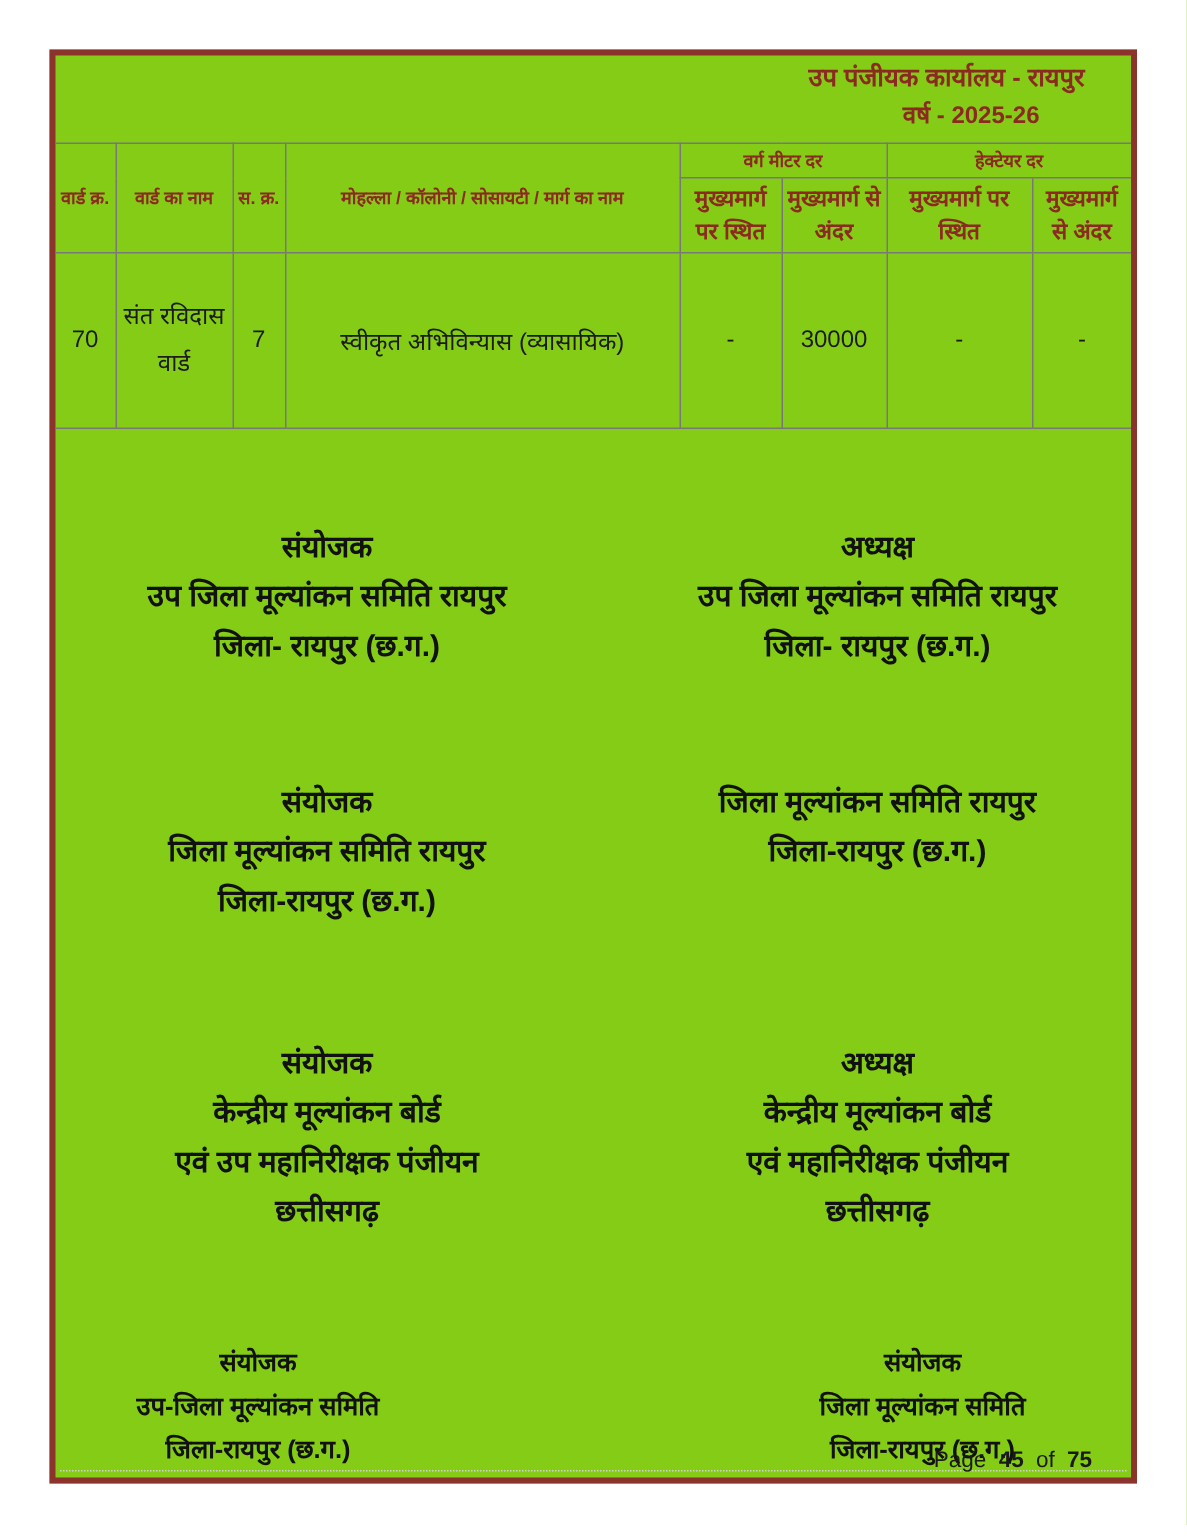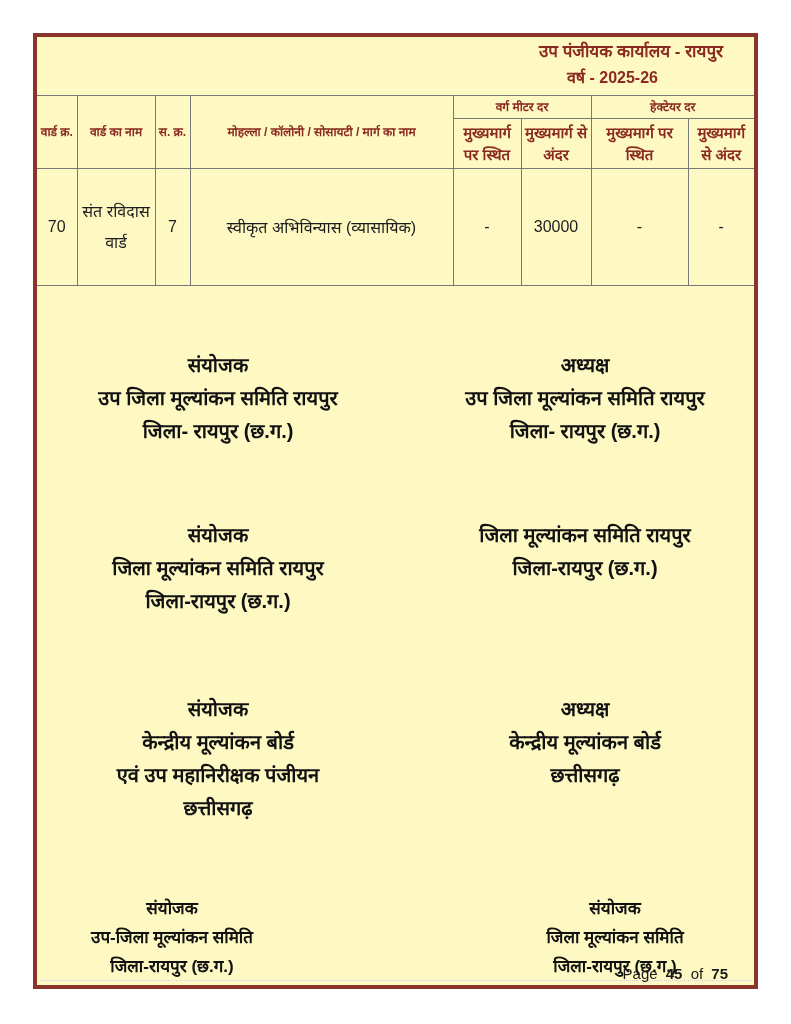--- a/index.html
+++ b/index.html
@@ -1,27 +1,27 @@
 <!DOCTYPE html>
 <html><head>
 <meta charset="utf-8">
 <style>
   * { margin:0; padding:0; box-sizing:border-box; }
   html,body { width:791px; height:1024px; background:#ffffff; overflow:hidden; }
   body { position:relative; font-family:"Liberation Sans","DejaVu Sans",sans-serif; }
 
   .page-frame{
     position:absolute; left:33px; top:33px; width:725px; height:956px;
-    border:4px solid #8B342B; background:#fef9c3;
+    border:4px solid #8B342B; background:#84cc16;
   }
 
   
   .doc-header{ position:absolute; left:0; top:2px; width:717px; color:#8B2A20; }
   .office-line{ font-size:17px; font-weight:bold; text-align:right; padding-right:31px; line-height:26px; }
-  .year-line  { font-size:16px; font-weight:bold; text-align:right; padding-right:96px; line-height:26px; }
+  .year-line  { font-size:16px; font-weight:bold; text-align:right; padding-right:61px; line-height:26px; }
 
   
   table.rates{
     position:absolute; left:0; top:58px; width:717px;
     border-collapse:collapse; table-layout:fixed;
     border-top:1px solid #787878; border-bottom:1px solid #787878;
   }
   table.rates th, table.rates td{
     border:1px solid #787878; text-align:center; vertical-align:middle;
     overflow:hidden;
@@ -132,20 +132,21 @@
   <div class="sig-row row-3">
     <div class="sig-col sig-left">
       <div>संयोजक</div>
       <div>केन्द्रीय मूल्यांकन बोर्ड</div>
       <div>एवं उप महानिरीक्षक पंजीयन</div>
       <div>छत्तीसगढ़</div>
     </div>
     <div class="sig-col sig-right">
       <div>अध्यक्ष</div>
       <div>केन्द्रीय मूल्यांकन बोर्ड</div>
+      <div>एवं महानिरीक्षक पंजीयन</div>
       <div>छत्तीसगढ़</div>
     </div>
   </div>
 
   <div class="sig-row small row-4">
     <div class="sig-col sig-left">
       <div>संयोजक</div>
       <div>उप-जिला मूल्यांकन समिति</div>
       <div>जिला-रायपुर (छ.ग.)</div>
     </div>

